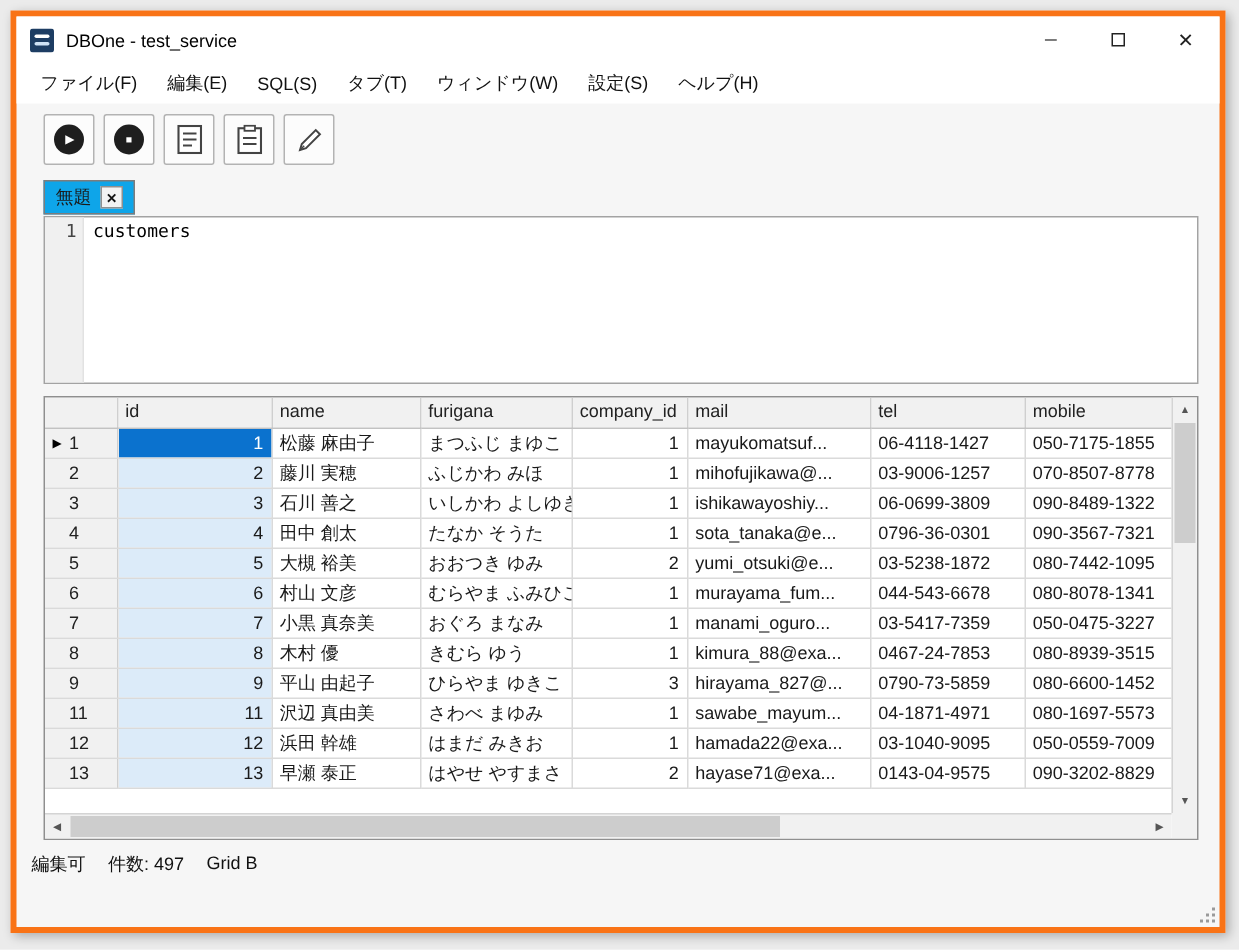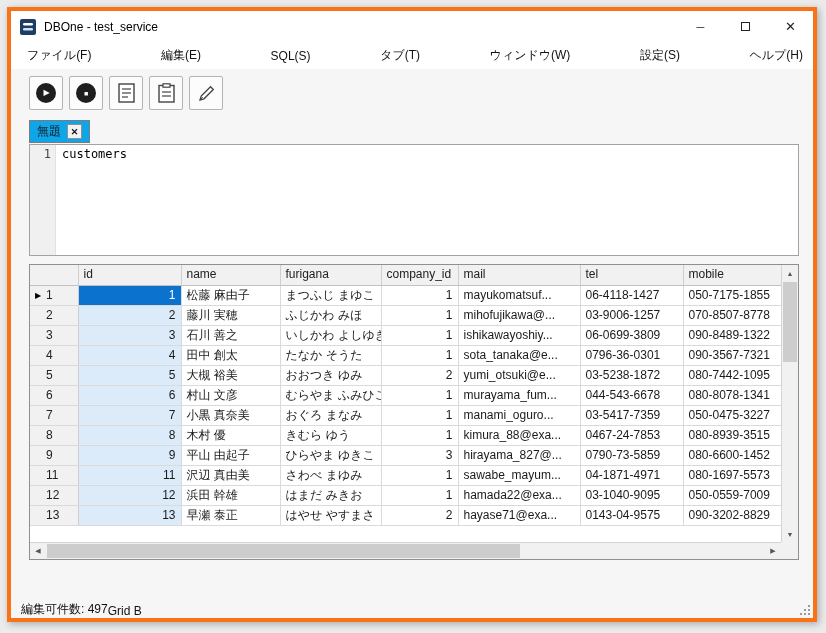--- a/index.html
+++ b/index.html
@@ -13,21 +13,21 @@
   
   .titlebar { height:31px; background:#ffffff; display:flex; align-items:center; flex:0 0 auto; }
   .app-icon { width:16px; height:16px; margin-left:9px; flex:0 0 auto; }
   .title-text { margin-left:8px; font-size:12px; color:#000; }
   .title-spacer { flex:1; }
   .win-btn { width:45px; height:31px; display:flex; align-items:center; justify-content:center; color:#222; font-size:11px; cursor:default; }
   .win-btn.max span { display:inline-block; width:9px; height:9px; border:1px solid #222; font-size:0; }
   .win-btn.close { font-size:13px; }
 
   
-  .menubar { height:27px; background:#ffffff; display:flex; align-items:center; padding-left:6px; flex:0 0 auto;justify-content:space-between; }
+  .menubar { height:27px; background:#ffffff; display:flex; align-items:center; padding-left:6px; flex:0 0 auto; }
   .menu-item { padding:4px 10px; color:#111; }
 
   
   .toolbar { display:flex; gap:6px; padding:7px 14px 9px 18px; flex:0 0 auto; }
   .tbtn { width:34px; height:34px; border:1px solid #b3b3b3; background:#fcfcfc; border-radius:2px;
           display:flex; align-items:center; justify-content:center; }
   .circle-icon { width:20px; height:20px; border-radius:50%; background:#1e1e1e; display:flex; align-items:center; justify-content:center; color:#fff; }
   .circle-icon .glyph-run { font-size:8px; line-height:1; margin-left:1px; }
   .circle-icon .glyph-stop { font-size:7px; line-height:1; }
 
@@ -65,21 +65,21 @@
   .scroll-corner { grid-column:2; grid-row:2; background:#f1f1f1; }
   .sarrow { position:absolute; color:#555; font-size:7px; display:flex; align-items:center; justify-content:center; }
   .vscroll .up    { top:0; left:0; right:0; height:16px; }
   .vscroll .down  { bottom:0; left:0; right:0; height:16px; }
   .hscroll .left  { left:0; top:0; bottom:0; width:16px; }
   .hscroll .right { right:0; top:0; bottom:0; width:16px; }
   .vthumb { position:absolute; left:1px; right:1px; top:17px; height:80px; background:#cdcdcd; }
   .hthumb { position:absolute; top:1px; bottom:1px; left:17px; width:63%; background:#cdcdcd; }
 
   
-  .statusbar { height:58px; flex:0 0 auto; padding:8px 8px 0 10px; display:flex; align-items:flex-end;
+  .statusbar { height:58px; flex:0 0 auto; padding:8px 8px 0 10px; display:flex; gap:15px; align-items:flex-start;
                position:relative; font-size:12px; color:#111; }
   .resize-grip { position:absolute; right:2px; bottom:2px; }
 </style>
 </head>
 <body>
 
 <div class="window">
 
   <div class="titlebar">
     <svg class="app-icon" viewBox="0 0 16 16">

